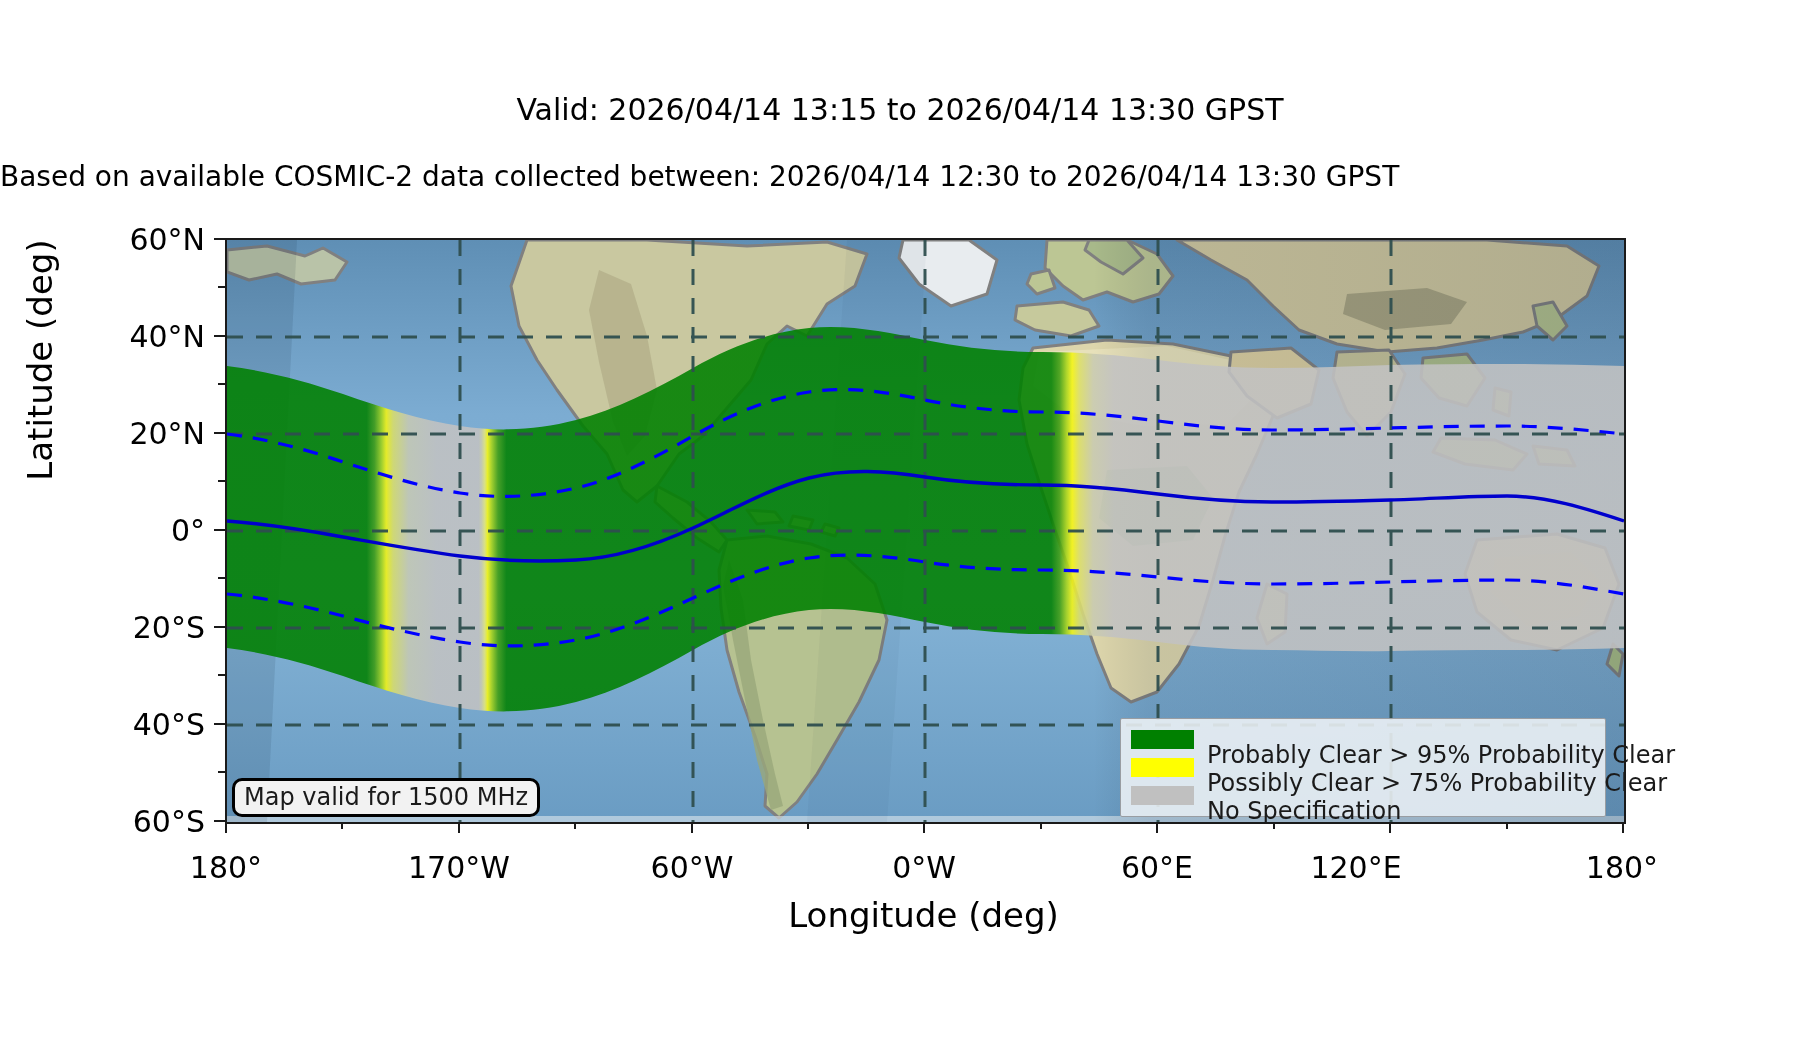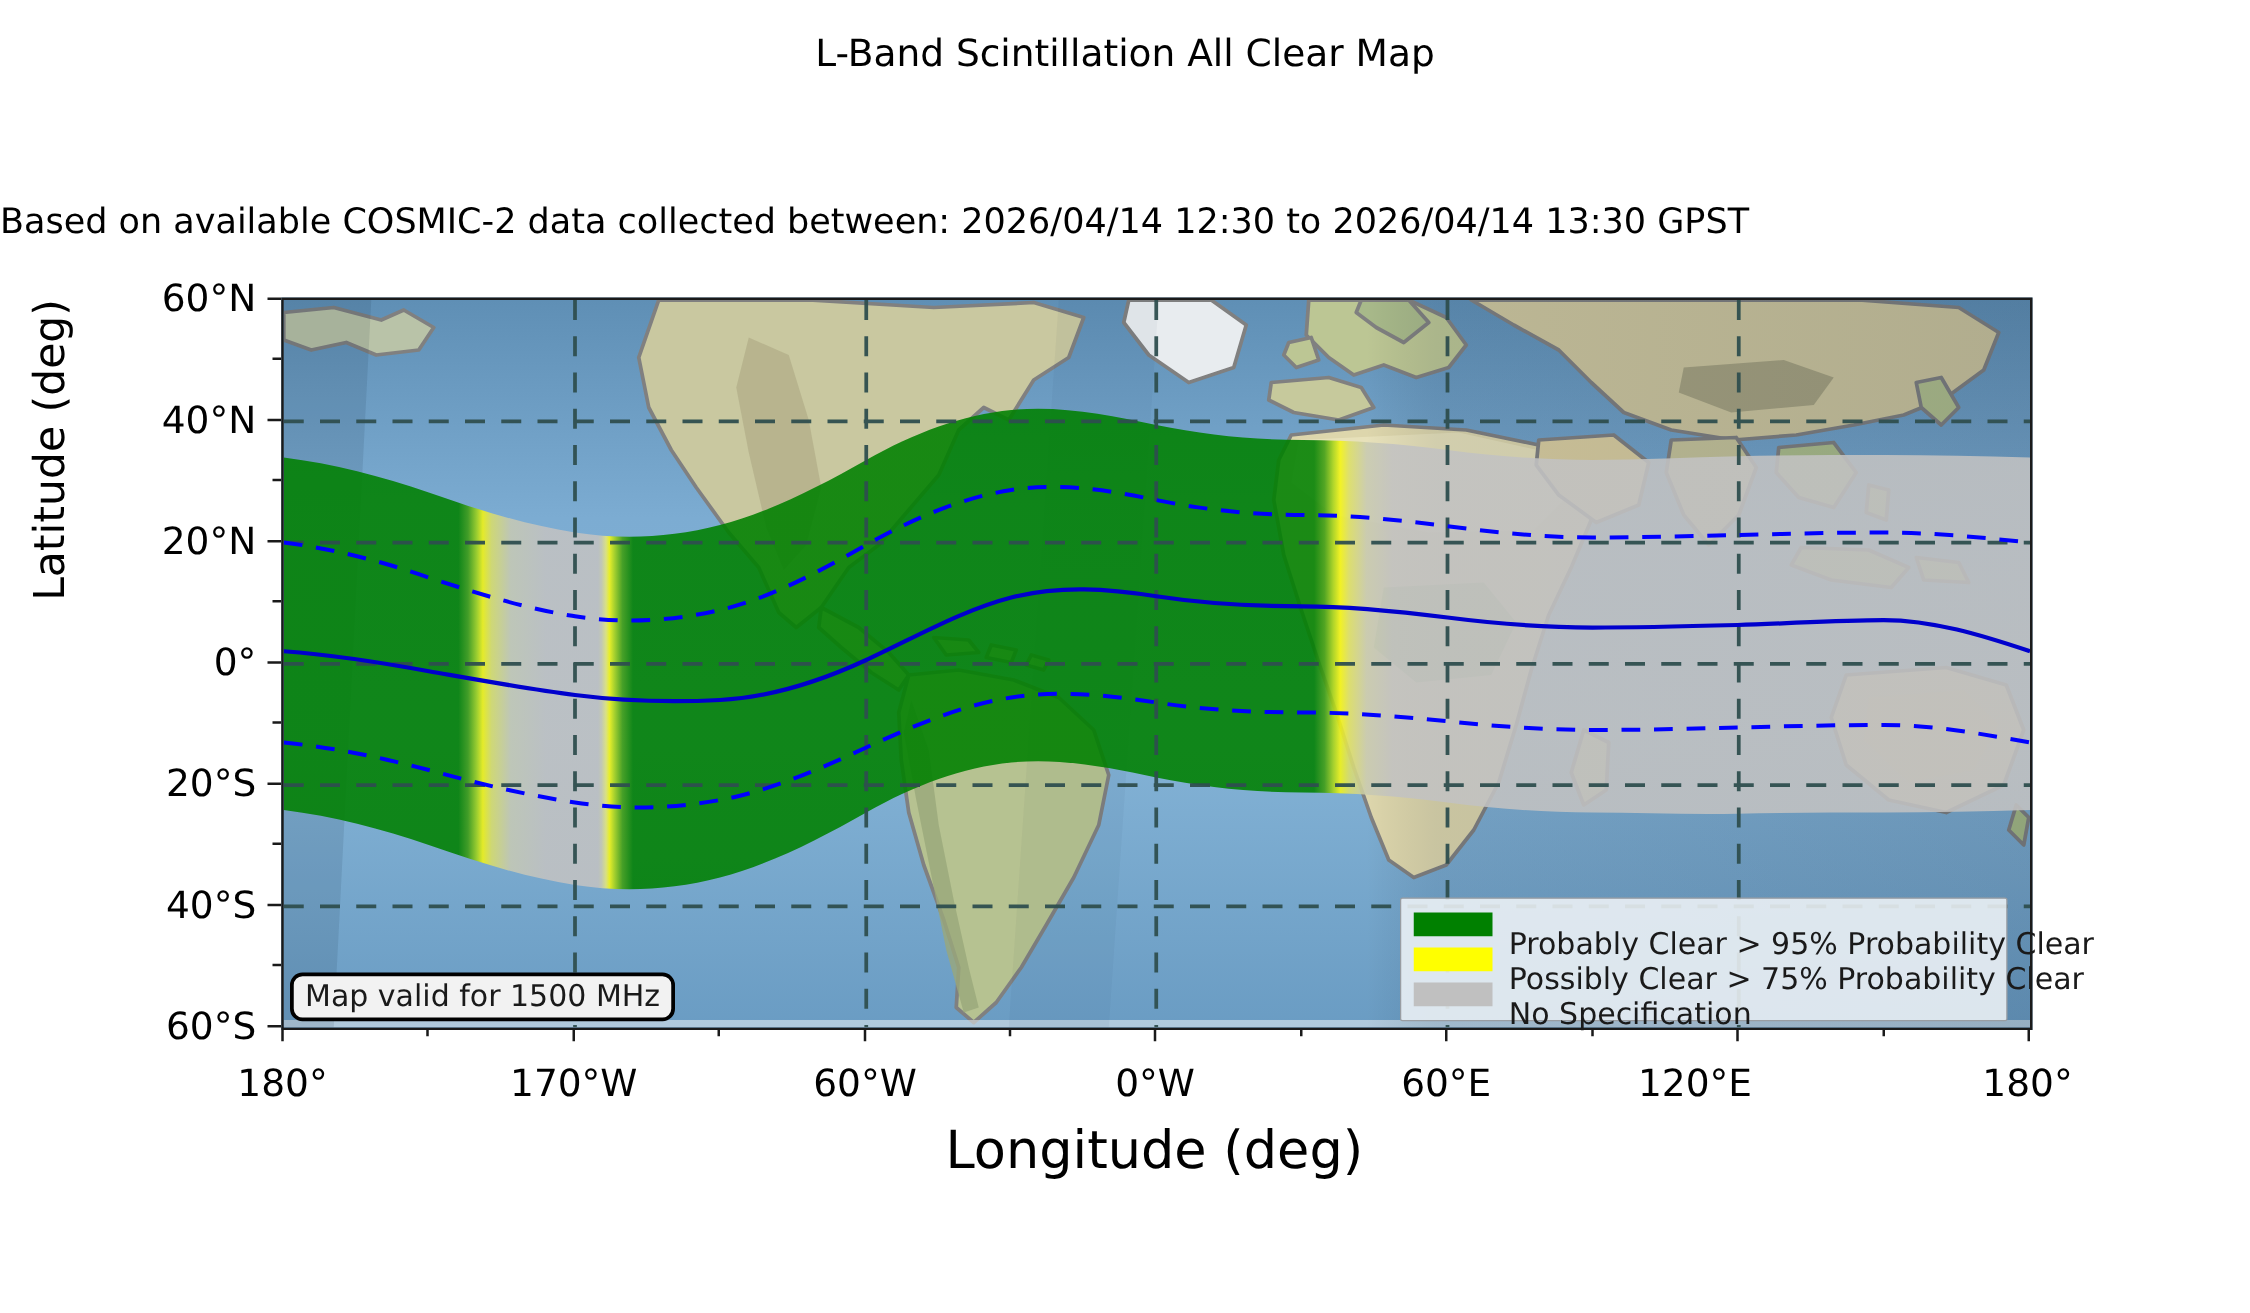--- a/index.html
+++ b/index.html
@@ -53,21 +53,21 @@
     color: #000000;
     transform: rotate(-90deg);
     transform-origin: 50% 50%;
     white-space: nowrap;
   }
   .xlabel {
     position: absolute;
     left: 225px; top: 895px;
     width: 1397px;
     text-align: center;
-    font-size: 42px;
+    font-size: 34px;
     color: #000000;
     white-space: nowrap;
   }
 
   
   #plot {
     position: absolute;
     left: 225px; top: 238px;
     width: 1397px; height: 582px;
     border: 2px solid #1a1a1a;
@@ -159,21 +159,21 @@
     color: #1a1a1a;
     white-space: nowrap;
     line-height: 28px;
   }
 </style>
 </head>
 <body>
 
 <div id="figure">
 
-  <div class="title-main">L-Band Scintillation All Clear Map</div>
+  <div class="title-valid">Valid: 2026/04/14 13:15 to 2026/04/14 13:30 GPST</div>
   <div class="title-based">Based on available COSMIC-2 data collected between: 2026/04/14 12:30 to 2026/04/14 13:30 GPST</div>
 
   <div class="ylabel">Latitude (deg)</div>
   <div class="xlabel">Longitude (deg)</div>
 
   <div class="ytick" style="left:45px; top:222px;">60°N</div>
   <div class="ytick" style="left:45px; top:319px;">40°N</div>
   <div class="ytick" style="left:45px; top:416px;">20°N</div>
   <div class="ytick" style="left:45px; top:513px;">0°</div>
   <div class="ytick" style="left:45px; top:610px;">20°S</div>

